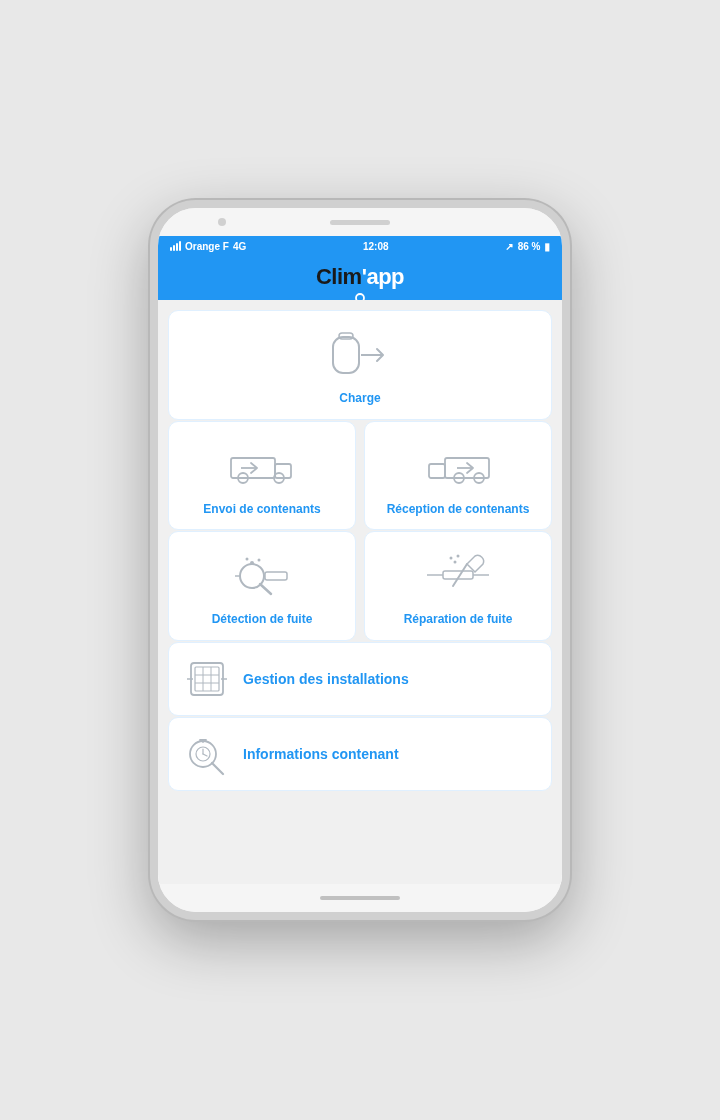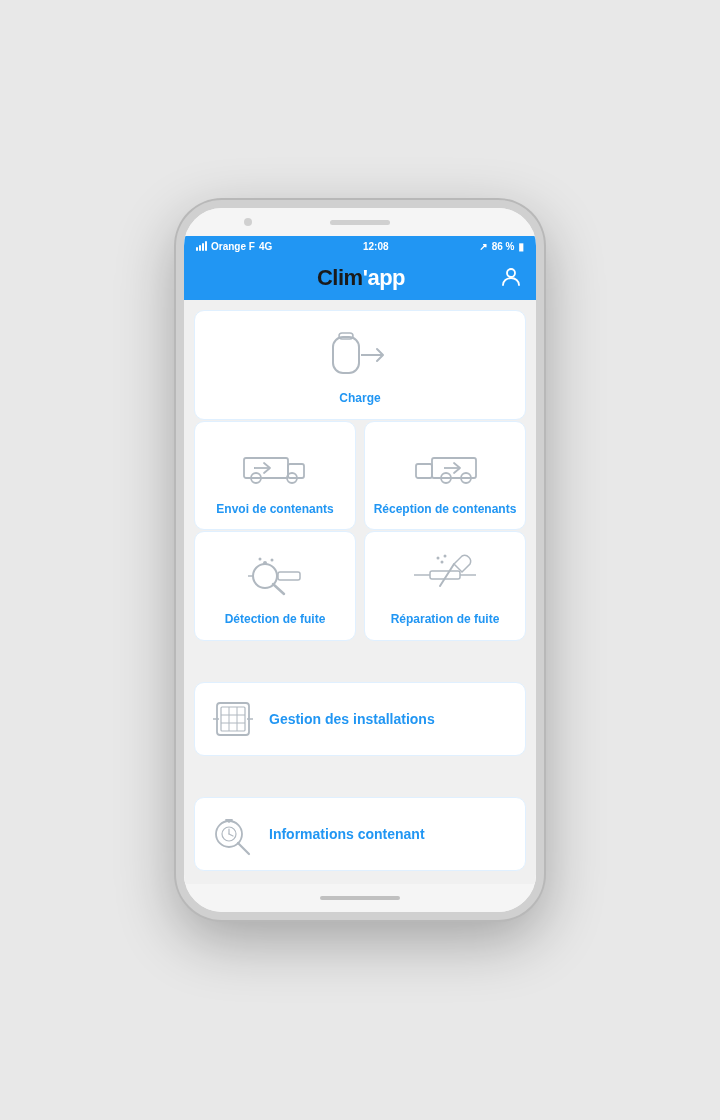--- a/index.html
+++ b/index.html
@@ -7,21 +7,21 @@
     body {
       background: #e8e8e8;
       display: flex;
       justify-content: center;
       align-items: center;
       min-height: 100vh;
       font-family: -apple-system, BlinkMacSystemFont, 'Helvetica Neue', Arial, sans-serif;
     }
 
     .phone-frame {
-      width: 368px;
+      width: 420px;
       height: 720px;
       background: #f5f5f5;
       border-radius: 46px;
       border: 8px solid #d0d0d0;
       box-shadow: 0 0 0 2px #b8b8b8, 0 20px 60px rgba(0,0,0,0.3);
       position: relative;
       overflow: hidden;
     }
 
     .phone-top {
@@ -87,20 +87,21 @@
 
     
     .app-header {
       background: #2196F3;
       color: #fff;
       display: flex;
       align-items: center;
       justify-content: space-between;
       padding: 8px 14px;
       height: 44px;
+      flex-direction: column;
     }
 
     .app-title {
       font-size: 22px;
       font-weight: 700;
       color: #fff;
       letter-spacing: -0.5px;
     }
 
     .app-title span.highlight {
@@ -162,21 +163,20 @@
     
     .list-card {
       background: #fff;
       border-radius: 10px;
       border: 1.5px solid #e0f0ff;
       display: flex;
       align-items: center;
       padding: 14px 16px;
       gap: 14px;
       cursor: pointer;
-      margin-top: 40px;
     }
 
     .list-card-icon {
       width: 44px;
       height: 44px;
       display: flex;
       align-items: center;
       justify-content: center;
       flex-shrink: 0;
     }

